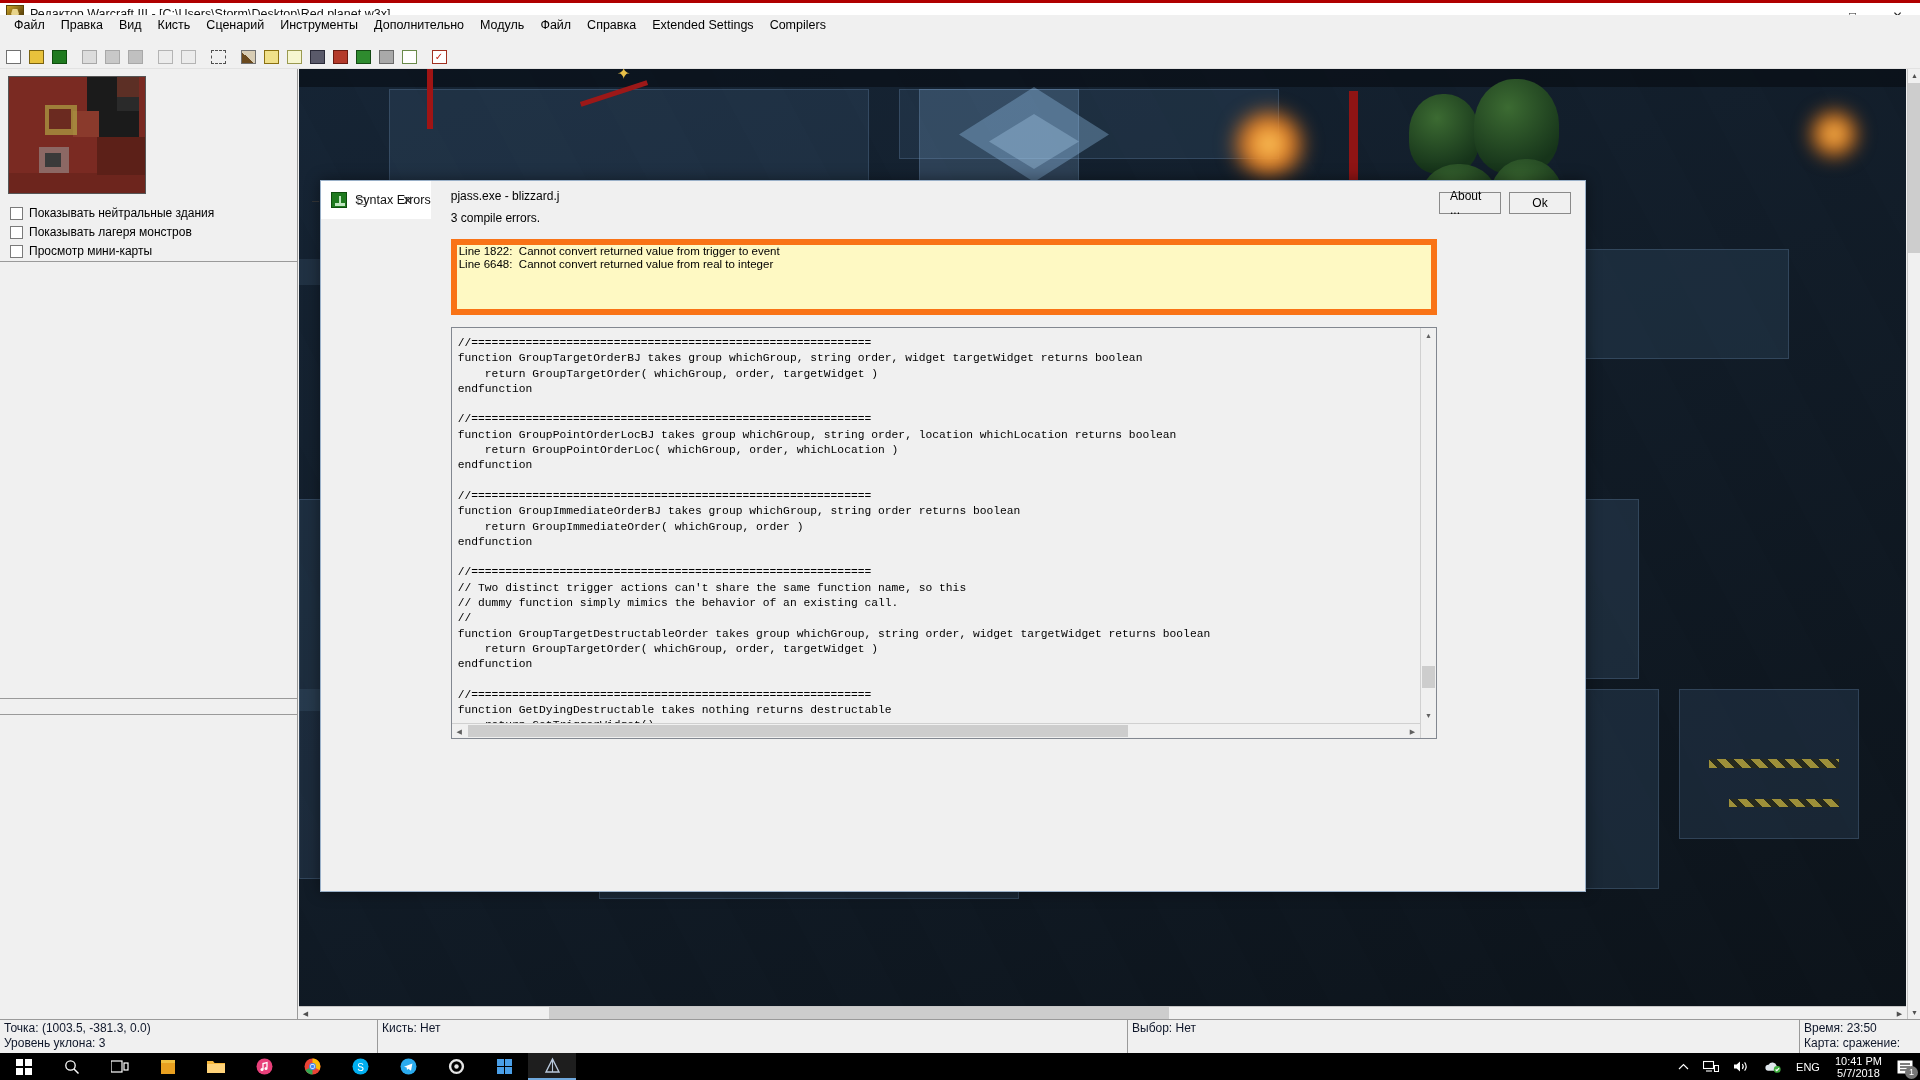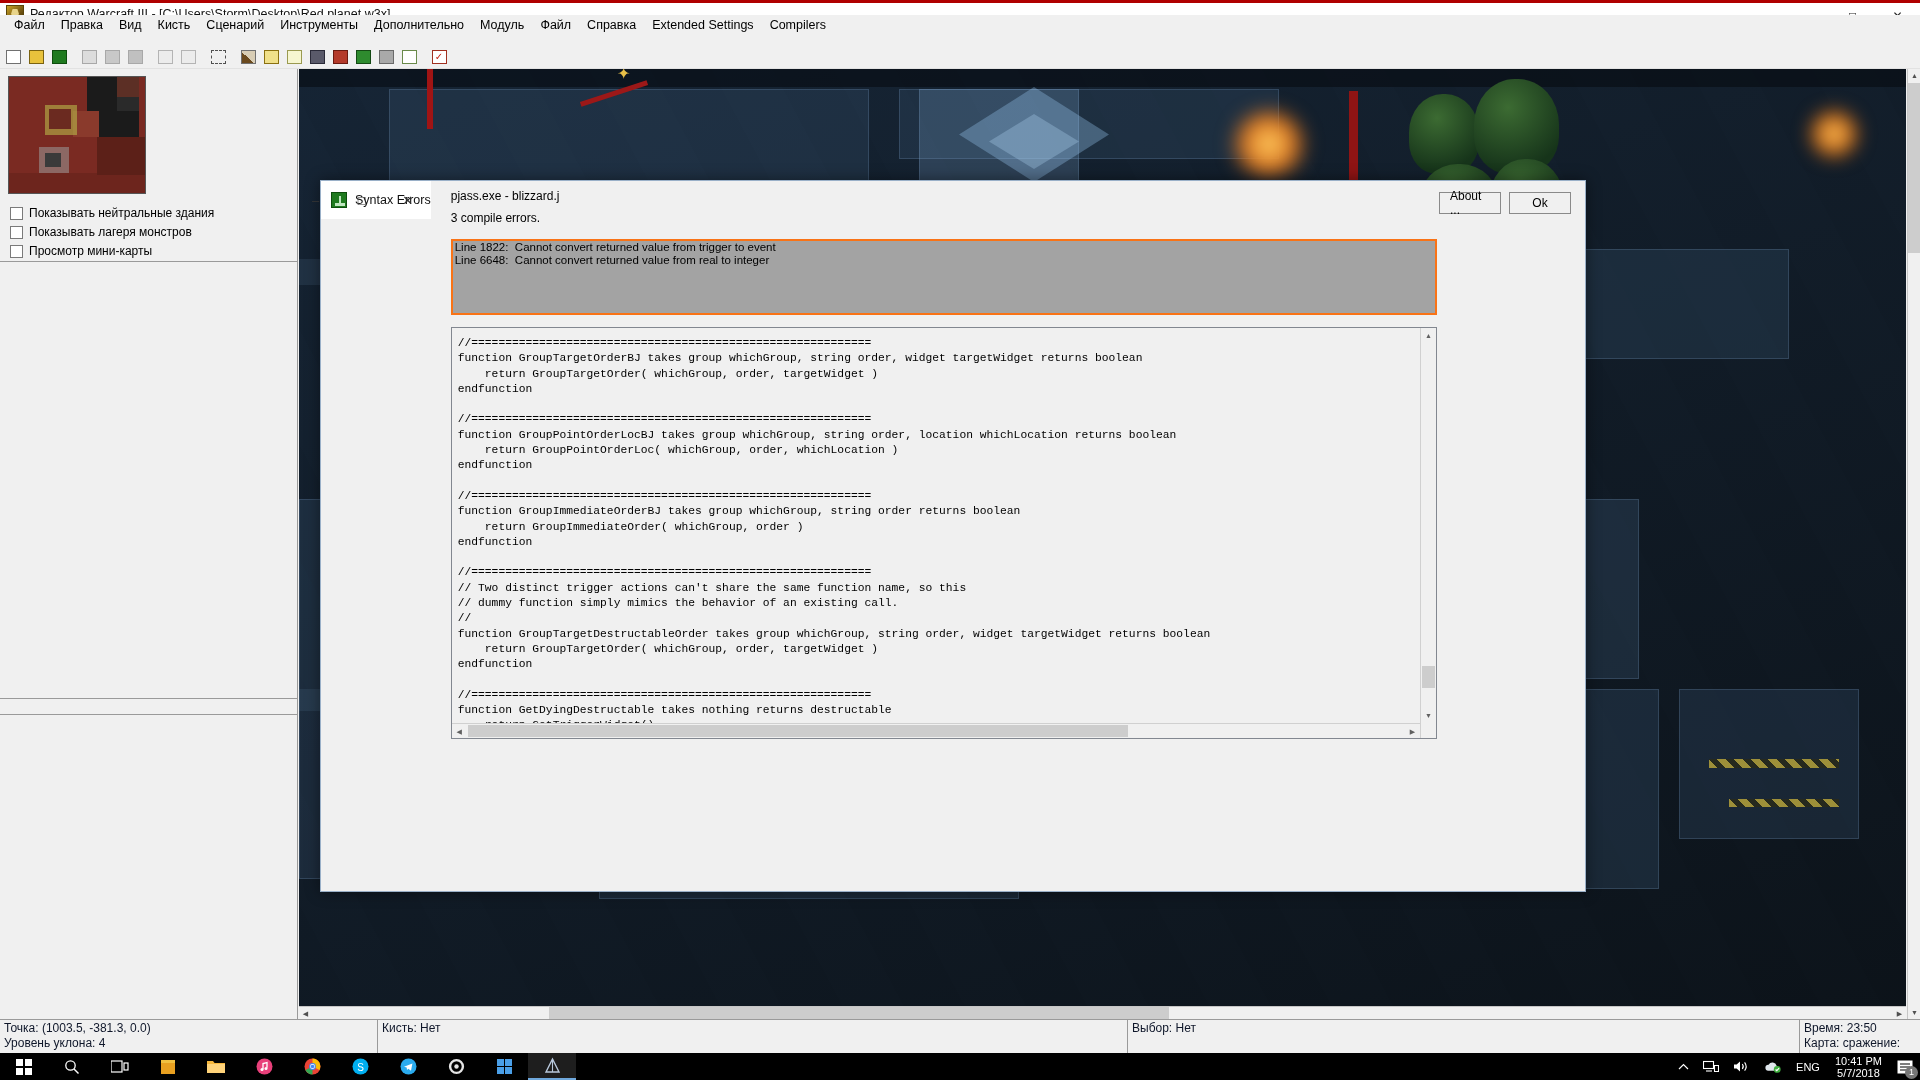--- a/index.html
+++ b/index.html
@@ -180,22 +180,22 @@
   .dlg-btns { position: absolute; right: 0; top: 0; height: 38px; display: flex; }
   .dlg-btn {
     width: 46px; height: 38px; display: flex; align-items: center; justify-content: center;
     font-size: 13px; color: #333;
   }
 
   .dlg-body { flex: 1; padding: 0 20px; position: relative; }
   .dlg-line { font-size: 12px; color: #000; margin-top: 8px; }
 
   .err-list {
-    margin-top: 14px; height: 76px; background: #a3a3a3;
-    border: 2px solid #f97316; overflow: hidden;
+    margin-top: 14px; height: 76px; background: #fef9c3;
+    border: 6px solid #f97316; overflow: hidden;
   }
   .err-item {
     font-size: 11.5px; color: #000; padding: 0 2px; line-height: 13px;
     font-family: "Liberation Sans", sans-serif; white-space: pre;
   }
   .err-item.selected { background: #0a7bd8; color: #fff; }
 
   .code-wrap {
     margin-top: 12px; height: 412px; background: #f0f0f0;
     border: 1px solid #828790; position: relative; display: flex;
@@ -432,21 +432,21 @@
 
   <div class="hscroll-bottom">
     <div class="sb-arrow" style="left:0;">◀</div>
     <div class="sb-thumb" style="top:0;left:250px;width:620px;height:13px;"></div>
     <div class="sb-arrow" style="right:0;">▶</div>
   </div>
 
   <div class="statusbar">
     <div class="status-cell" style="width:378px;">
       <div>Точка: (1003.5, -381.3, 0.0)</div>
-      <div>Уровень уклона: 4</div>
+      <div>Уровень уклона: 3</div>
     </div>
     <div class="status-cell" style="width:750px;">
       <div>Кисть: Нет</div>
     </div>
     <div class="status-cell" style="width:672px;">
       <div>Выбор: Нет</div>
     </div>
     <div class="status-cell" style="width:120px;border-right:none;">
       <div>Время: 23:50</div>
       <div>Карта: сражение: Нет</div>

